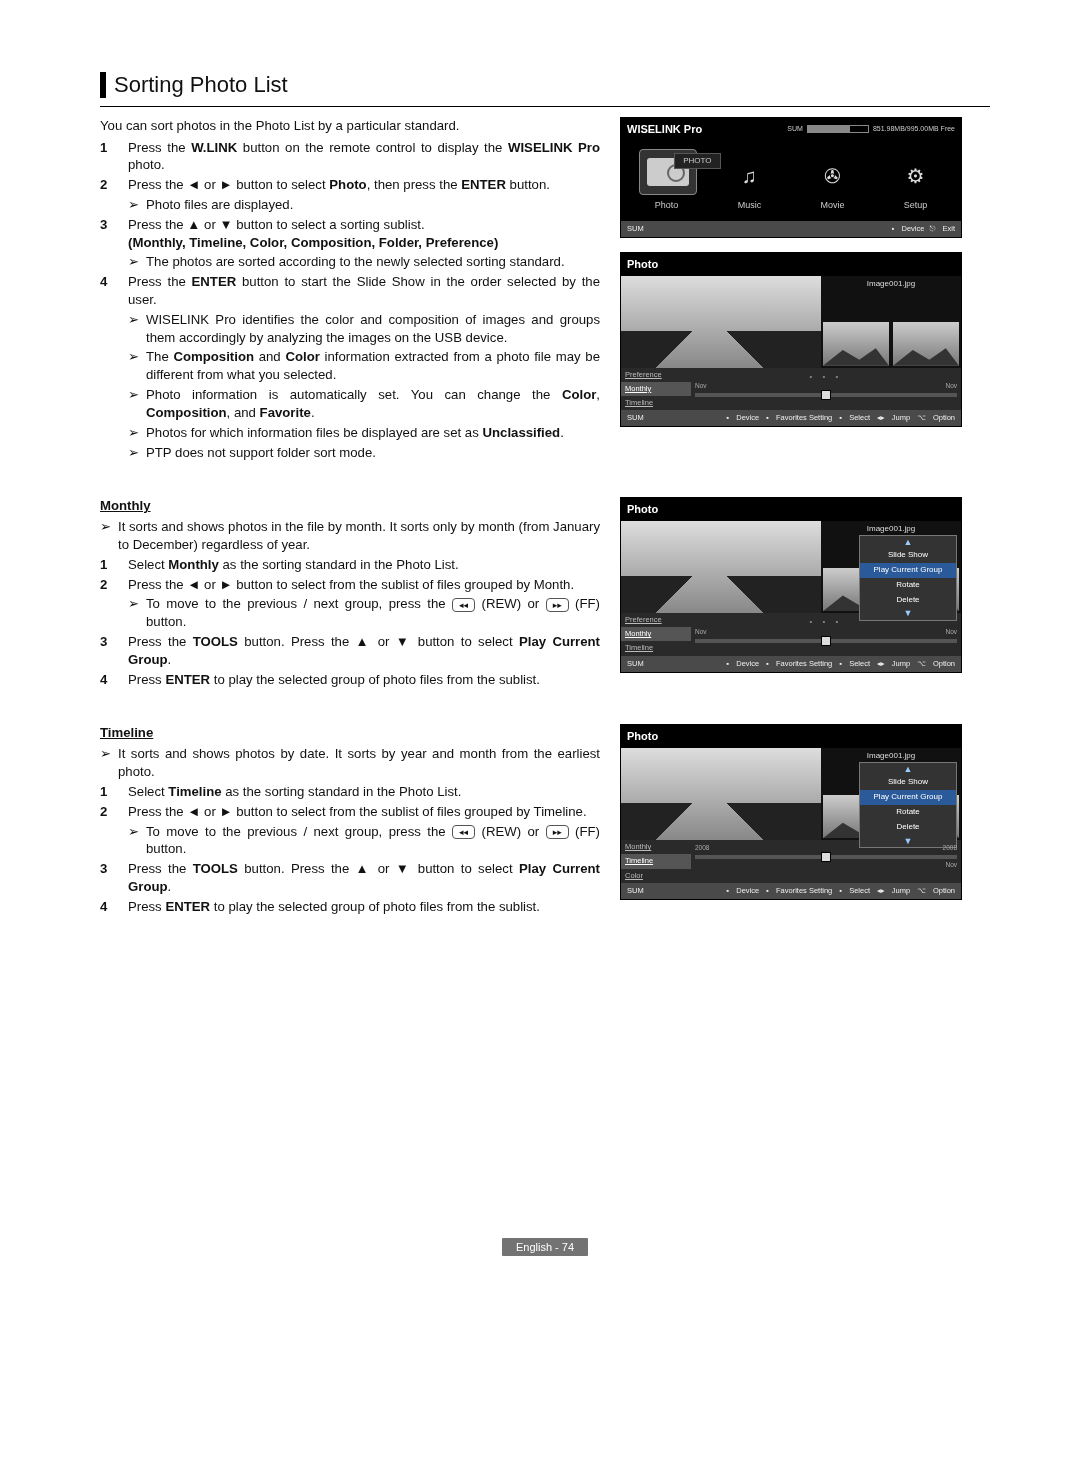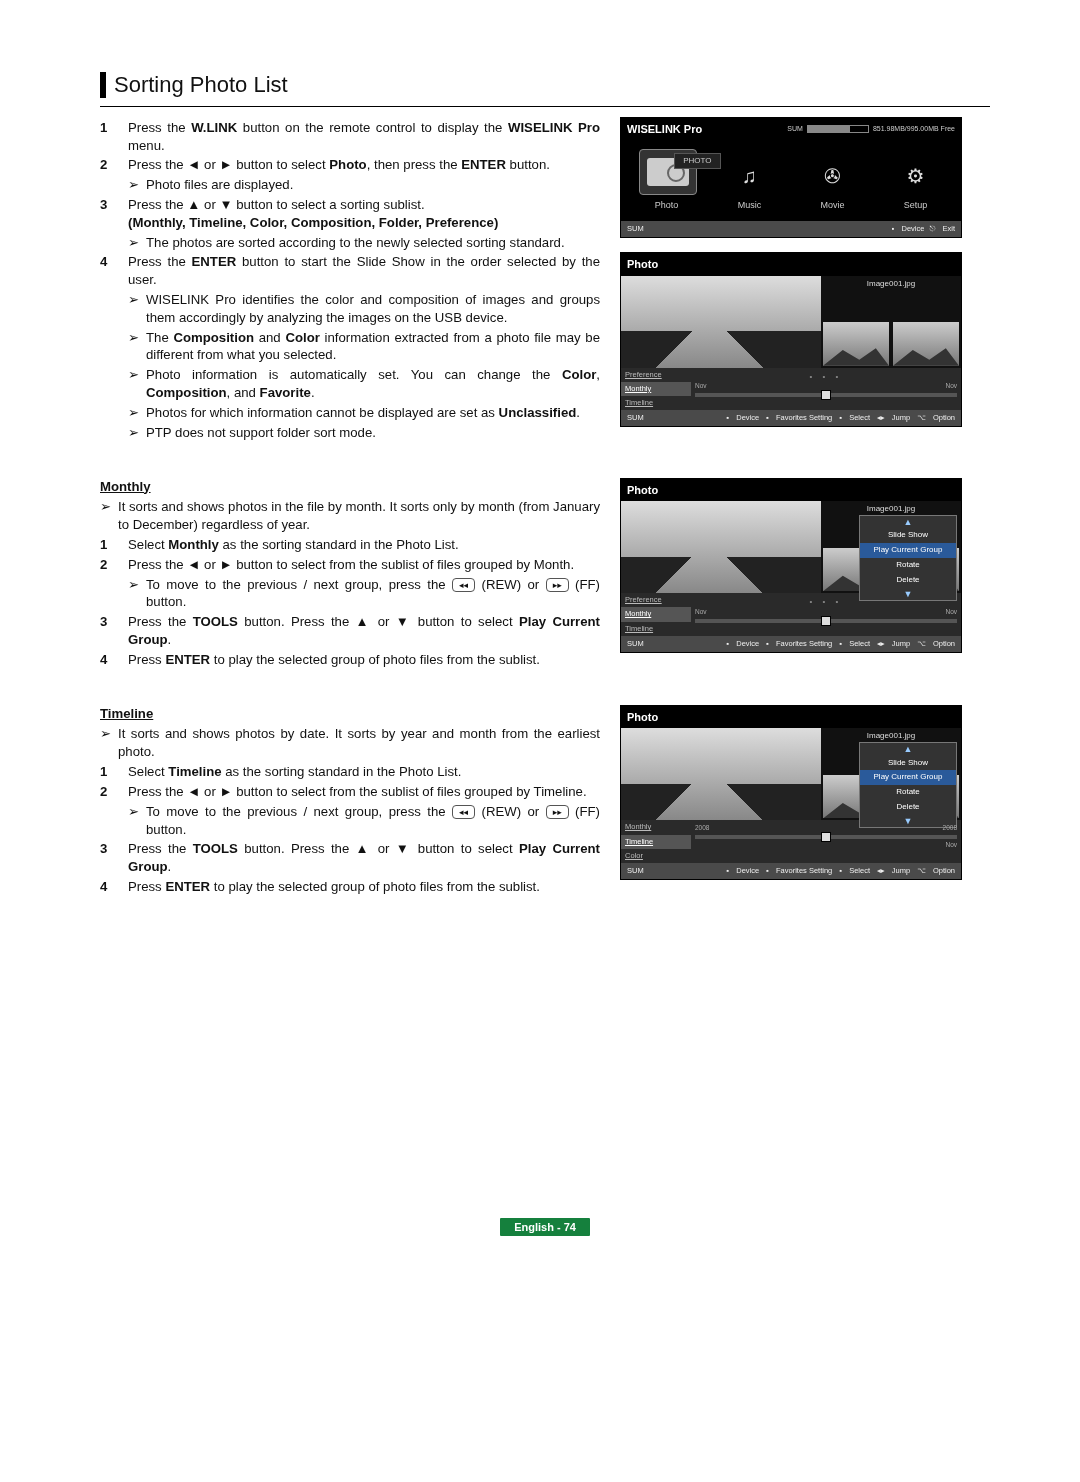--- a/index.html
+++ b/index.html
@@ -32,21 +32,21 @@
 
   .note { display:flex; margin-top:2px; }
   .note .arrow { width:18px; flex-shrink:0; }
   .note .txt { flex:1; text-align:justify; }
 
   .subhead { font-weight:bold; text-decoration:underline; margin-top:34px; margin-bottom:3px; }
 
   .rew { display:inline-block; border:1px solid #555; border-radius:4px; font-size:9px; padding:0 6px; line-height:12px; vertical-align:middle; }
 
   .page-footer { text-align:center; margin-top:320px; }
-  .page-footer span { background:#15803d; color:#fff; font-size:11px; padding:3px 14px; border-radius:1px; font-weight:bold; }
+  .page-footer span { background:#737373; color:#fff; font-size:11px; padding:3px 14px; border-radius:1px; font-weight:normal; }
 
   
   .shot { background:#000; color:#fff; font-size:9px; margin-bottom:14px; border:1px solid #000; }
   .shot .bar { display:flex; justify-content:space-between; align-items:center; padding:4px 6px; }
   .shot .bar .r { color:#ccc; font-size:7px; display:flex; align-items:center; gap:4px; }
   .shot .bar .gauge { width:60px; height:6px; border:1px solid #888; position:relative; }
   .shot .bar .gauge::after { content:""; position:absolute; left:0; top:0; bottom:0; width:70%; background:#888; }
 
   .shot .menu-grid { display:flex; justify-content:space-around; align-items:flex-end; padding:8px 4px 10px; background:#000; }
   .menu-item { text-align:center; font-size:9px; color:#ccc; width:56px; }
@@ -96,25 +96,26 @@
 <body>
 
 <div class="title-row">
   <div class="title-bar"></div>
   <h1>Sorting Photo List</h1>
 </div>
 <hr class="head">
 
 <div class="columns">
   <div class="left">
+    <p class="intro">You can sort photos in the Photo List by a particular standard.</p>
     <ol class="steps">
       <li>
           <span class="num">1</span>
         <span class="body">
-          <span>Press the </span><b>W.LINK</b><span> button on the remote control to display the </span><b>WISELINK Pro</b><span> menu.</span>
+          <span>Press the </span><b>W.LINK</b><span> button on the remote control to display the </span><b>WISELINK Pro</b><span> photo.</span>
         </span>
         </li>
       <li>
           <span class="num">2</span>
         <span class="body">
           <span>Press the ◄ or ► button to select </span><b>Photo</b><span>, then press the </span><b>ENTER</b><span> button.</span>
           <div class="note">
               <span class="arrow">➢</span>
               <span class="txt">Photo files are displayed.</span>
             </div>
@@ -141,21 +142,21 @@
           <div class="note">
               <span class="arrow">➢</span>
               <span class="txt"><span>The </span><b>Composition</b><span> and </span><b>Color</b><span> information extracted from a photo file may be different from what you selected.</span></span>
             </div>
           <div class="note">
               <span class="arrow">➢</span>
               <span class="txt"><span>Photo information is automatically set. You can change the </span><b>Color</b><span>, </span><b>Composition</b><span>, and </span><b>Favorite</b><span>.</span></span>
             </div>
           <div class="note">
               <span class="arrow">➢</span>
-              <span class="txt"><span>Photos for which information cannot be displayed are set as </span><b>Unclassified</b><span>.</span></span>
+              <span class="txt"><span>Photos for which information files be displayed are set as </span><b>Unclassified</b><span>.</span></span>
             </div>
           <div class="note">
               <span class="arrow">➢</span>
               <span class="txt">PTP does not support folder sort mode.</span>
             </div>
         </span>
         </li>
     </ol>
   </div>
 

